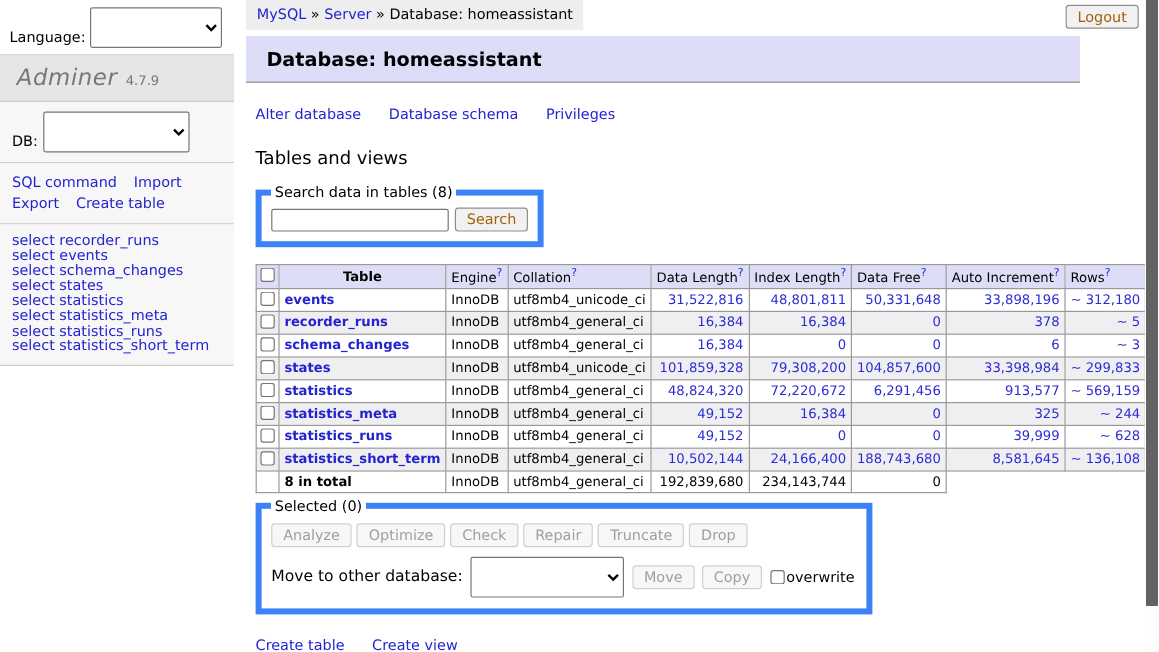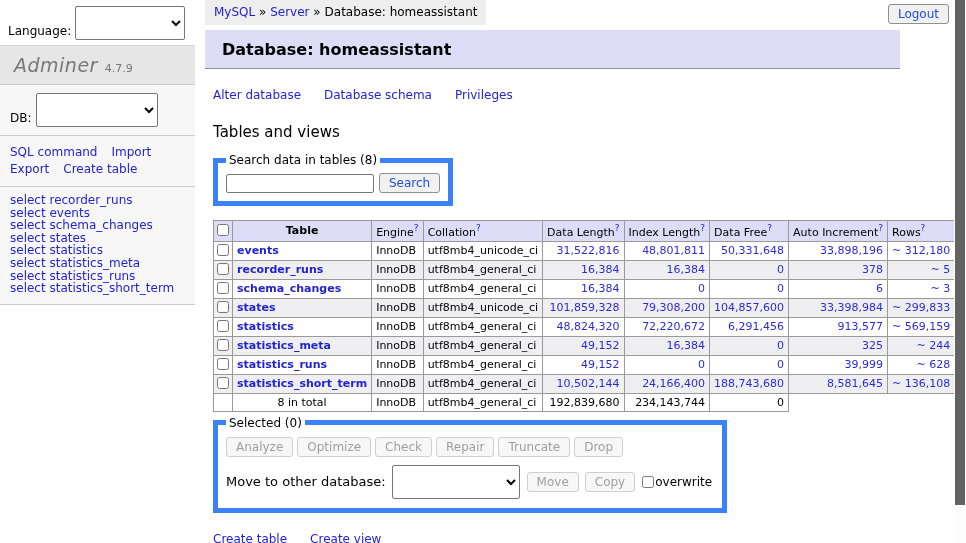--- a/index.html
+++ b/index.html
@@ -32,21 +32,21 @@
   .tbl-links { padding: 7px 10px 9px 10px; }
 
   
   #breadcrumb {
     position: absolute; left: 205px; top: 0; display: inline-block;
     background: var(--breadcrumb-bg, #eee); padding: 5px 9px 6px 9px; font-size: 12px;
   }
   .bc-sep { color: #000; }
   #logout-btn { position: absolute; right: 17px; top: 4px; }
   button {
-    font-family: "DejaVu Sans", sans-serif; font-size: 12px; color: #1d4ed8;
+    font-family: "DejaVu Sans", sans-serif; font-size: 12px; color: #a16207;
     background: #f1f1f1; border: 1px solid #8f8f8f; border-radius: 3px; padding: 2px 9px; cursor: pointer;
   }
   button:disabled { color: #9f9f9f; background: #f7f7f7; border-color: #cfcfcf; cursor: default; }
 
   
   #content { position: absolute; left: 205px; top: 24px; width: 700px; }
   #page-title {
     background: var(--accent, #ddf); border-bottom: 1px solid #8f8f8f;
     margin-top: 6px; padding: 10px 0 9px 17px; font-size: 16px; width: 695px;
   }
@@ -64,21 +64,21 @@
   
   table { border-collapse: collapse; table-layout: fixed; margin: 14px 0 0 8px; font-size: 11px; }
   td, th { border: 1px solid #999; padding: 2px 4px; height: 17px; overflow: hidden; white-space: nowrap; }
   thead td, thead th { background: var(--accent, #ddf); font-weight: normal; text-align: left; }
   thead th.col-table { font-weight: bold; text-align: center; }
   thead sup { color: var(--link, #2222cc); font-size: 9px; }
   tbody tr:nth-child(even) td { background: var(--alt-row, #f0f0f0); }
   td.c-name a { font-weight: bold; }
   td.num { text-align: right; color: var(--number, #2b2bd5); }
   tfoot td { font-weight: normal; }
-  tfoot td.c-name { font-weight: normal; text-align: center; }
+  tfoot td.c-name { font-weight: bold; }
   tfoot td.num { color: #000; }
   td.chk, th.chk { text-align: center; padding: 1px 2px; }
   input[type="checkbox"] { width: 12px; height: 12px; margin: 1px; }
 
   
   #selected-fieldset { margin-top: 4px; padding: 7px 10px 9px 8px; }
   #selected-buttons button { margin-right: 4px; }
   .move-row { margin-top: 8px; display: flex; align-items: center; }
   .move-row .mv-label { font-size: 13px; margin-right: 6px; }
   #move-db-select { width: 128px; margin-right: 7px; }

